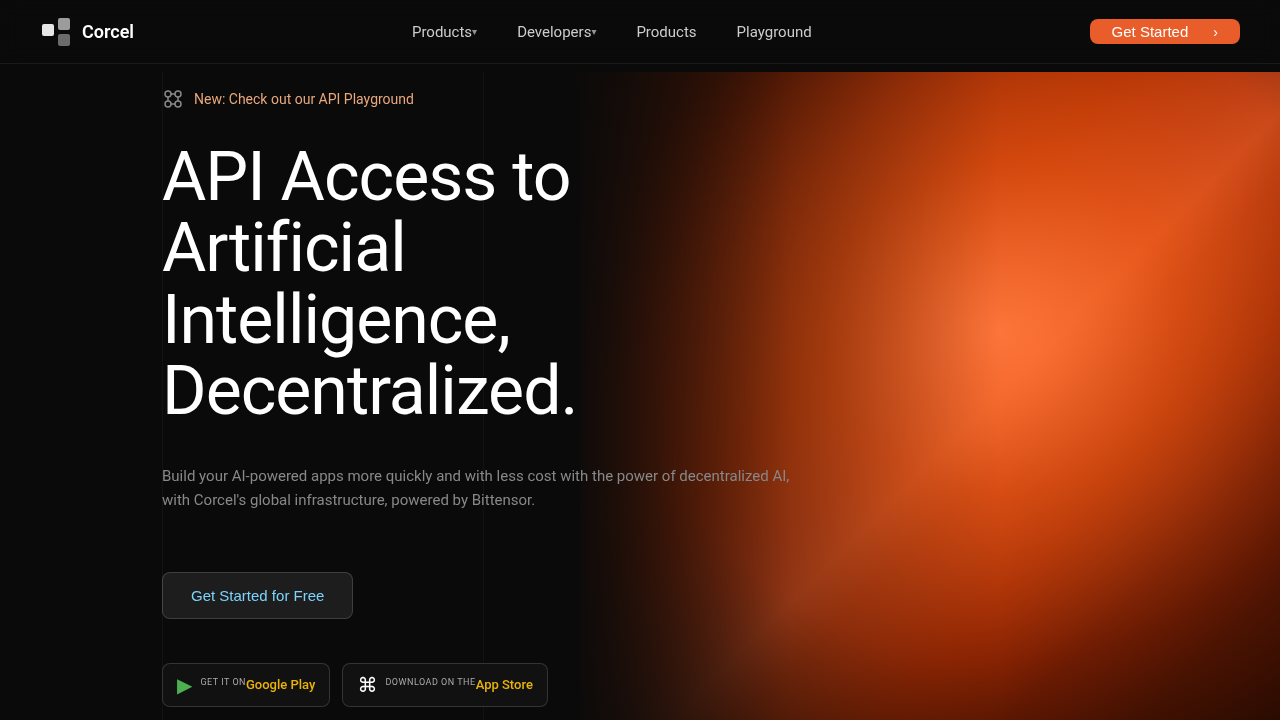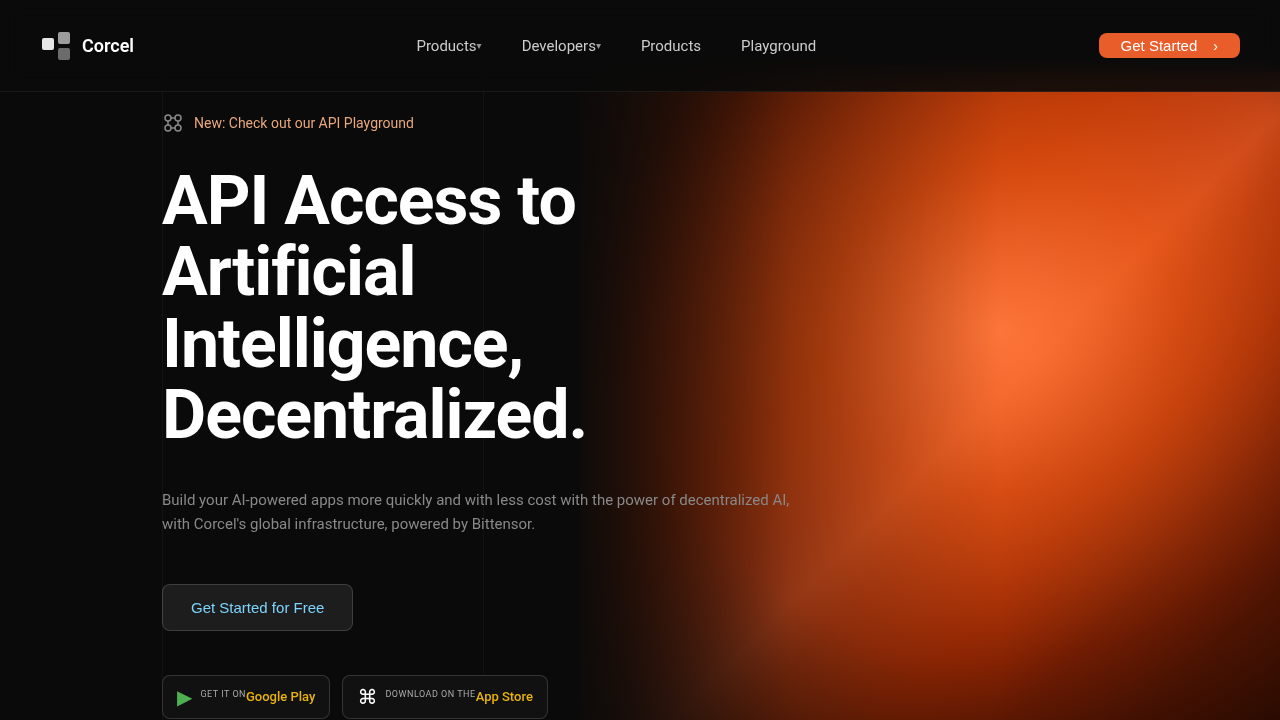--- a/index.html
+++ b/index.html
@@ -16,21 +16,21 @@
       font-family: -apple-system, BlinkMacSystemFont, 'Segoe UI', Roboto, sans-serif;
       color: #ffffff;
     }
 
     
     nav {
       position: fixed;
       top: 0;
       left: 0;
       right: 0;
-      height: 92px;
+      height: 64px;
       display: flex;
       align-items: center;
       justify-content: space-between;
       padding: 0 40px;
       background: rgba(10,10,10,0.9);
       backdrop-filter: blur(10px);
       z-index: 100;
       border-bottom: 1px solid rgba(255,255,255,0.07);
     }
 
@@ -71,38 +71,38 @@
     }
 
     .nav-link .chevron {
       font-size: 10px;
       opacity: 0.7;
     }
 
     .nav-cta {
       display: flex;
       align-items: center;
-      gap: 16px;
+      gap: 25px;
       padding: 4px 22px;
       background: #e85d2a;
       color: #ffffff;
       font-size: 15px;
       font-weight: 500;
       border-radius: 8px;
       cursor: pointer;
       border: none;
     }
 
     .nav-cta .arrow {
       font-size: 14px;
     }
 
     
     .main {
-      padding-top: 72px;
+      padding-top: 48px;
       height: 720px;
       position: relative;
       display: flex;
       align-items: stretch;
     }
 
     
     .bg-visual {
       position: absolute;
       top: 72px;
@@ -194,34 +194,34 @@
     }
 
     .badge-text {
       font-size: 14px;
       color: #e8a87c;
       font-weight: 400;
     }
 
     .hero-heading {
       font-size: 68px;
-      font-weight: 700;
+      font-weight: 400;
       line-height: 1.05;
       letter-spacing: -1px;
       color: #ffffff;
       margin-bottom: 36px;
       max-width: 640px;
     }
 
     .hero-subtext {
       font-size: 15px;
       color: #888888;
       line-height: 1.6;
       max-width: 630px;
-      margin-bottom: 48px;
+      margin-bottom: 60px;
     }
 
     .cta-button {
       display: inline-flex;
       align-items: center;
       justify-content: center;
       padding: 14px 28px;
       background: rgba(255,255,255,0.08);
       border: 1px solid rgba(255,255,255,0.15);
       border-radius: 8px;

